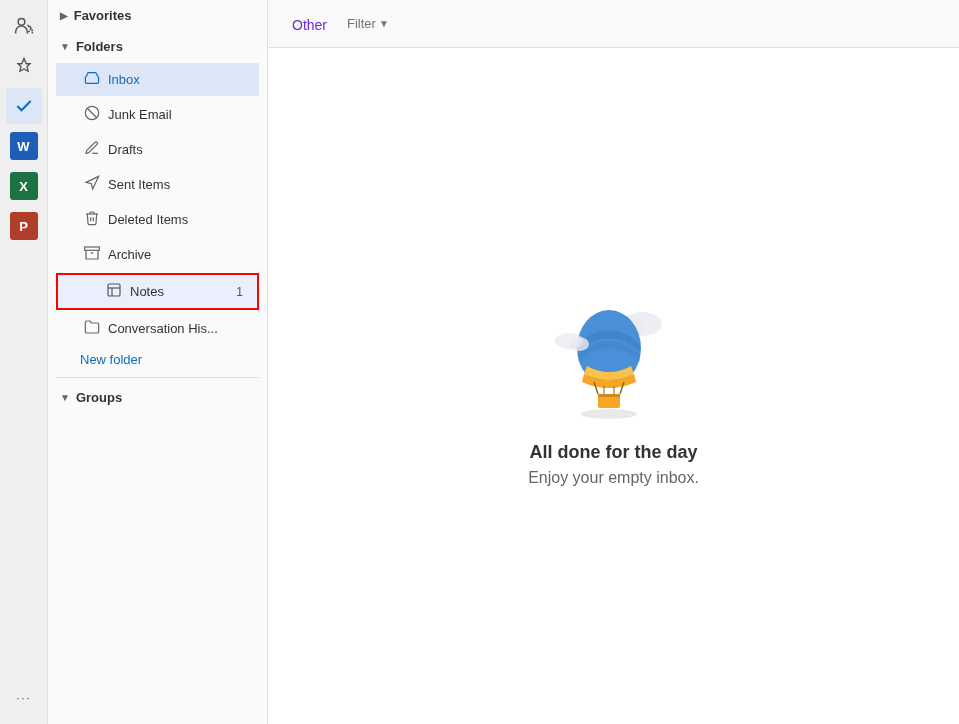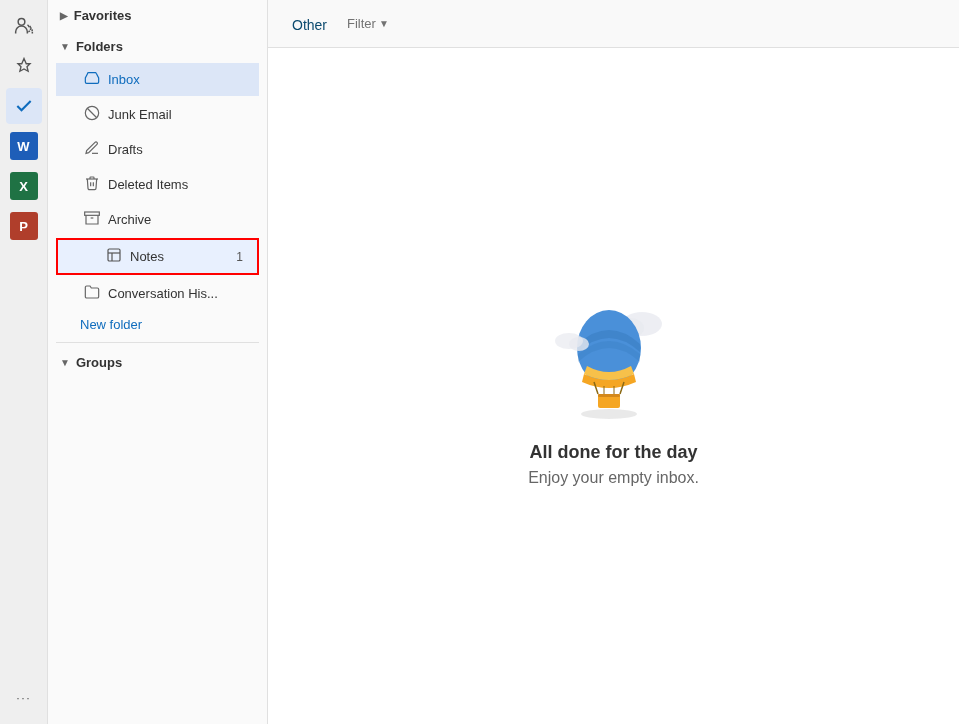--- a/index.html
+++ b/index.html
@@ -129,21 +129,21 @@
       display: flex;
       align-items: center;
       background: #f9f9f9;
       border-bottom: 1px solid #e0e0e0;
       padding: 0 12px;
       height: 48px;
       flex-shrink: 0;
     }
     .tab {
       font-size: 14px;
-      color: #0c4a6e;
+      color: #6d28d9;
       padding: 14px 12px 10px;
       cursor: pointer;
       border-bottom: 3px solid transparent;
       margin-bottom: -1px;
     }
     .tab.active {
       color: #333;
       font-weight: 600;
       border-bottom: 3px solid #0f6cbd;
     }
@@ -268,20 +268,28 @@
   <div class="folder-item">
     <span class="folder-icon">
       <svg width="16" height="16" viewBox="0 0 24 24" fill="none" stroke="#666" stroke-width="1.8">
         <path d="M12 20h9"></path>
         <path d="M16.5 3.5a2.121 2.121 0 0 1 3 3L7 19l-4 1 1-4 12.5-12.5z"></path>
       </svg>
     </span>
     <span>Drafts</span>
   </div>
 
+  <div class="folder-item">
+    <span class="folder-icon">
+      <svg width="16" height="16" viewBox="0 0 24 24" fill="none" stroke="#666" stroke-width="1.8">
+        <polygon points="3 11 22 2 13 21 11 13 3 11"></polygon>
+      </svg>
+    </span>
+    <span>Sent Items</span>
+  </div>
 
   <div class="folder-item">
     <span class="folder-icon">
       <svg width="16" height="16" viewBox="0 0 24 24" fill="none" stroke="#666" stroke-width="1.8">
         <polyline points="3 6 5 6 21 6"></polyline>
         <path d="M19 6l-1 14a2 2 0 0 1-2 2H8a2 2 0 0 1-2-2L5 6"></path>
         <path d="M10 11v6M14 11v6"></path>
         <path d="M9 6V4a1 1 0 0 1 1-1h4a1 1 0 0 1 1 1v2"></path>
       </svg>
     </span>

